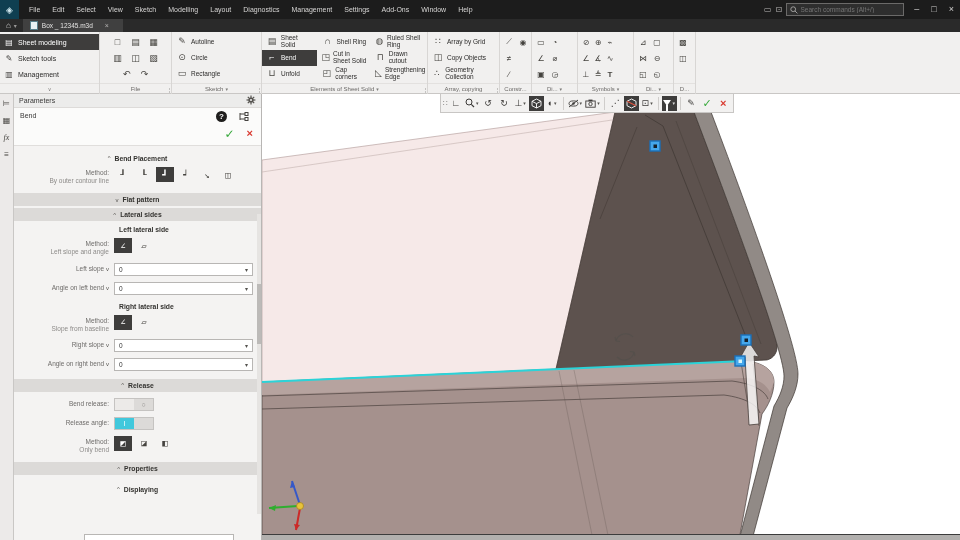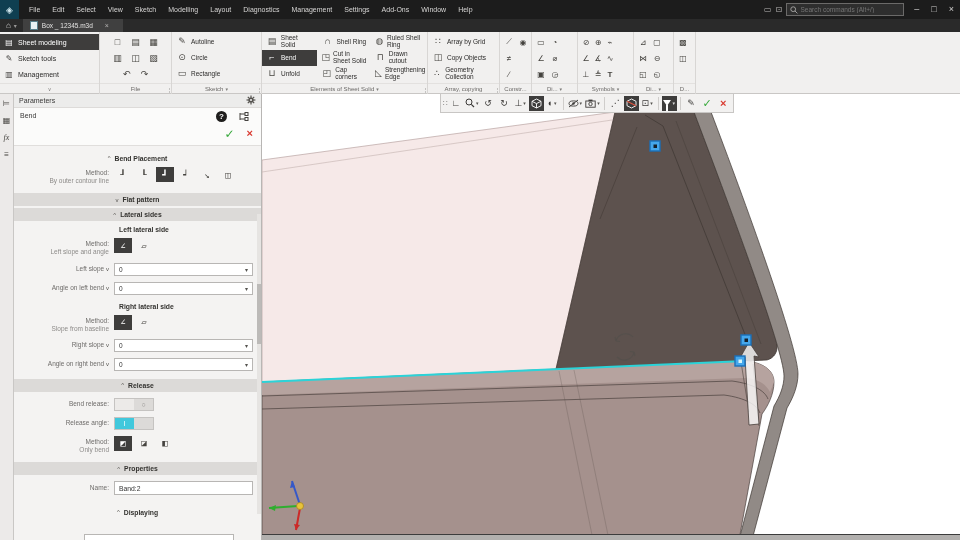--- a/index.html
+++ b/index.html
@@ -513,26 +513,20 @@
         <span class="mbtn sel">◩</span>
         <span class="mbtn">◪</span>
         <span class="mbtn">◧</span>
       </div>
     </div>
 
     <div class="secbar">
       <span class="chev">^</span>
         <span>Properties</span>
     </div>
-    <div class="prow" style="padding-top:6px">
-      <div class="plabel" style="padding-top:3px"><span class="l1">Name:</span></div>
-      <div class="pctrl">
-          <input class="nameinput" value="Band:2" style="">
-        </div>
-    </div>
 
     <div class="sechead" style="margin-top:8px">
       <span class="chev">^</span>
         <span>Displaying</span>
     </div>
     <div class="bottom-cut"></div>
     <div class="pscroll">
         <div class="thumb"></div>
       </div>
   </div>

